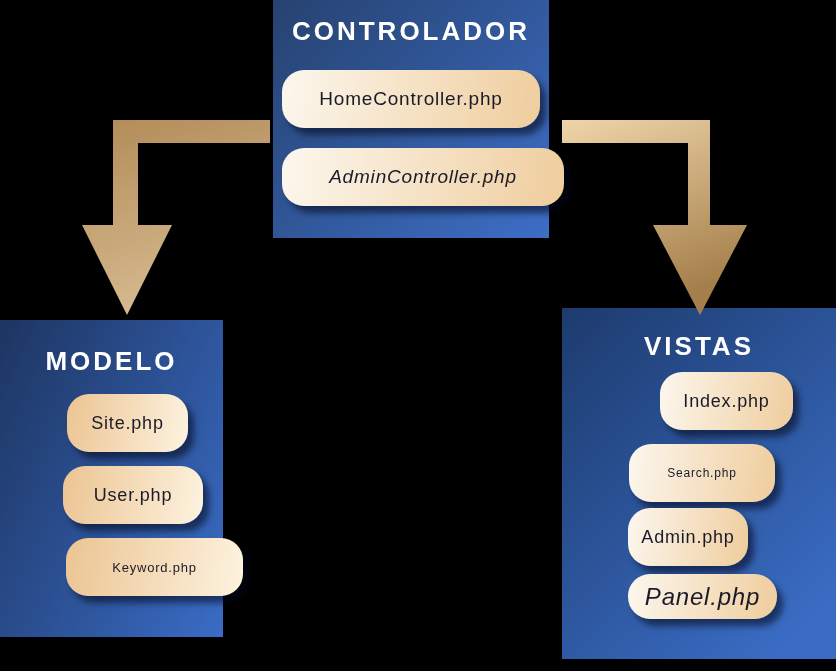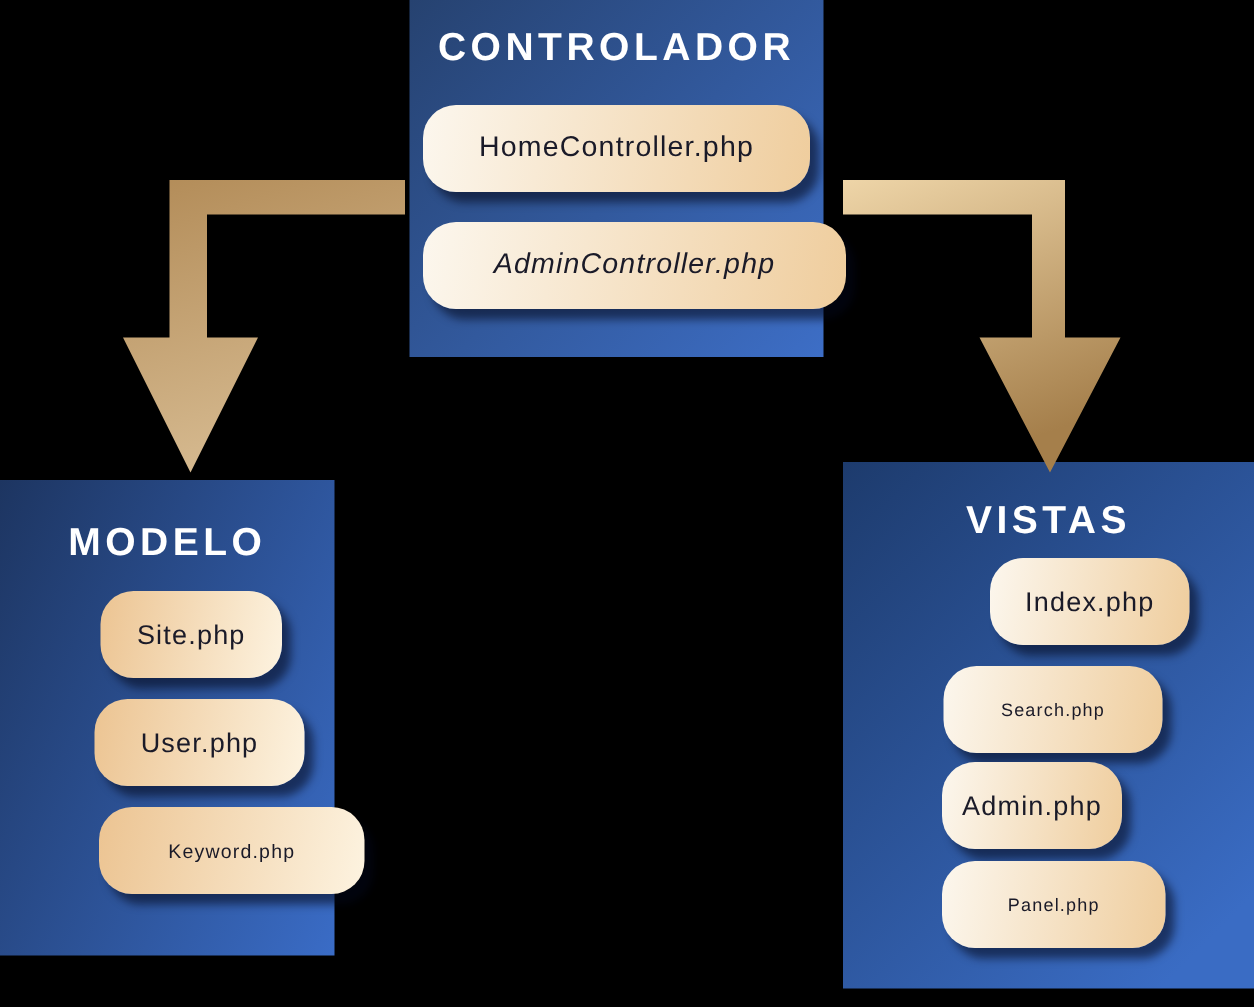--- a/index.html
+++ b/index.html
@@ -37,21 +37,21 @@
   .card-cream{background:linear-gradient(100deg,#fcf7ee 0%,#efcd9d 100%);}
   .card-tan{background:linear-gradient(100deg,#ecc492 0%,#fdf3e0 100%);}
   .c-card1{left:9px;top:70px;width:258px;height:58px;}
   .c-card2{left:9px;top:148px;width:282px;height:58px;font-style:italic;}
   .m-card1{left:67px;top:74px;width:121px;height:58px;font-size:18px;}
   .m-card2{left:63px;top:146px;width:140px;height:58px;font-size:18px;}
   .m-card3{left:50px;top:218px;width:177px;height:58px;font-size:13px;margin-left:16px;}
   .v-card1{left:70px;top:64px;width:133px;height:58px;font-size:18px;margin-left:28px;}
   .v-card2{left:67px;top:136px;width:146px;height:58px;font-size:12px;}
   .v-card3{left:66px;top:200px;width:120px;height:58px;font-size:18px;}
-  .v-card4{left:66px;top:266px;width:149px;height:58px;font-size:12px;}
+  .v-card4{left:66px;top:266px;width:149px;height:45px;font-size:24px;font-style:italic;}
   .arrow{position:absolute;}
   .arrow-left{left:80px;top:118px;}
   .arrow-right{left:560px;top:118px;}
 </style>
 </head>
 <body>
 
 <div class="stage">
 
   <section class="panel panel-controller">

